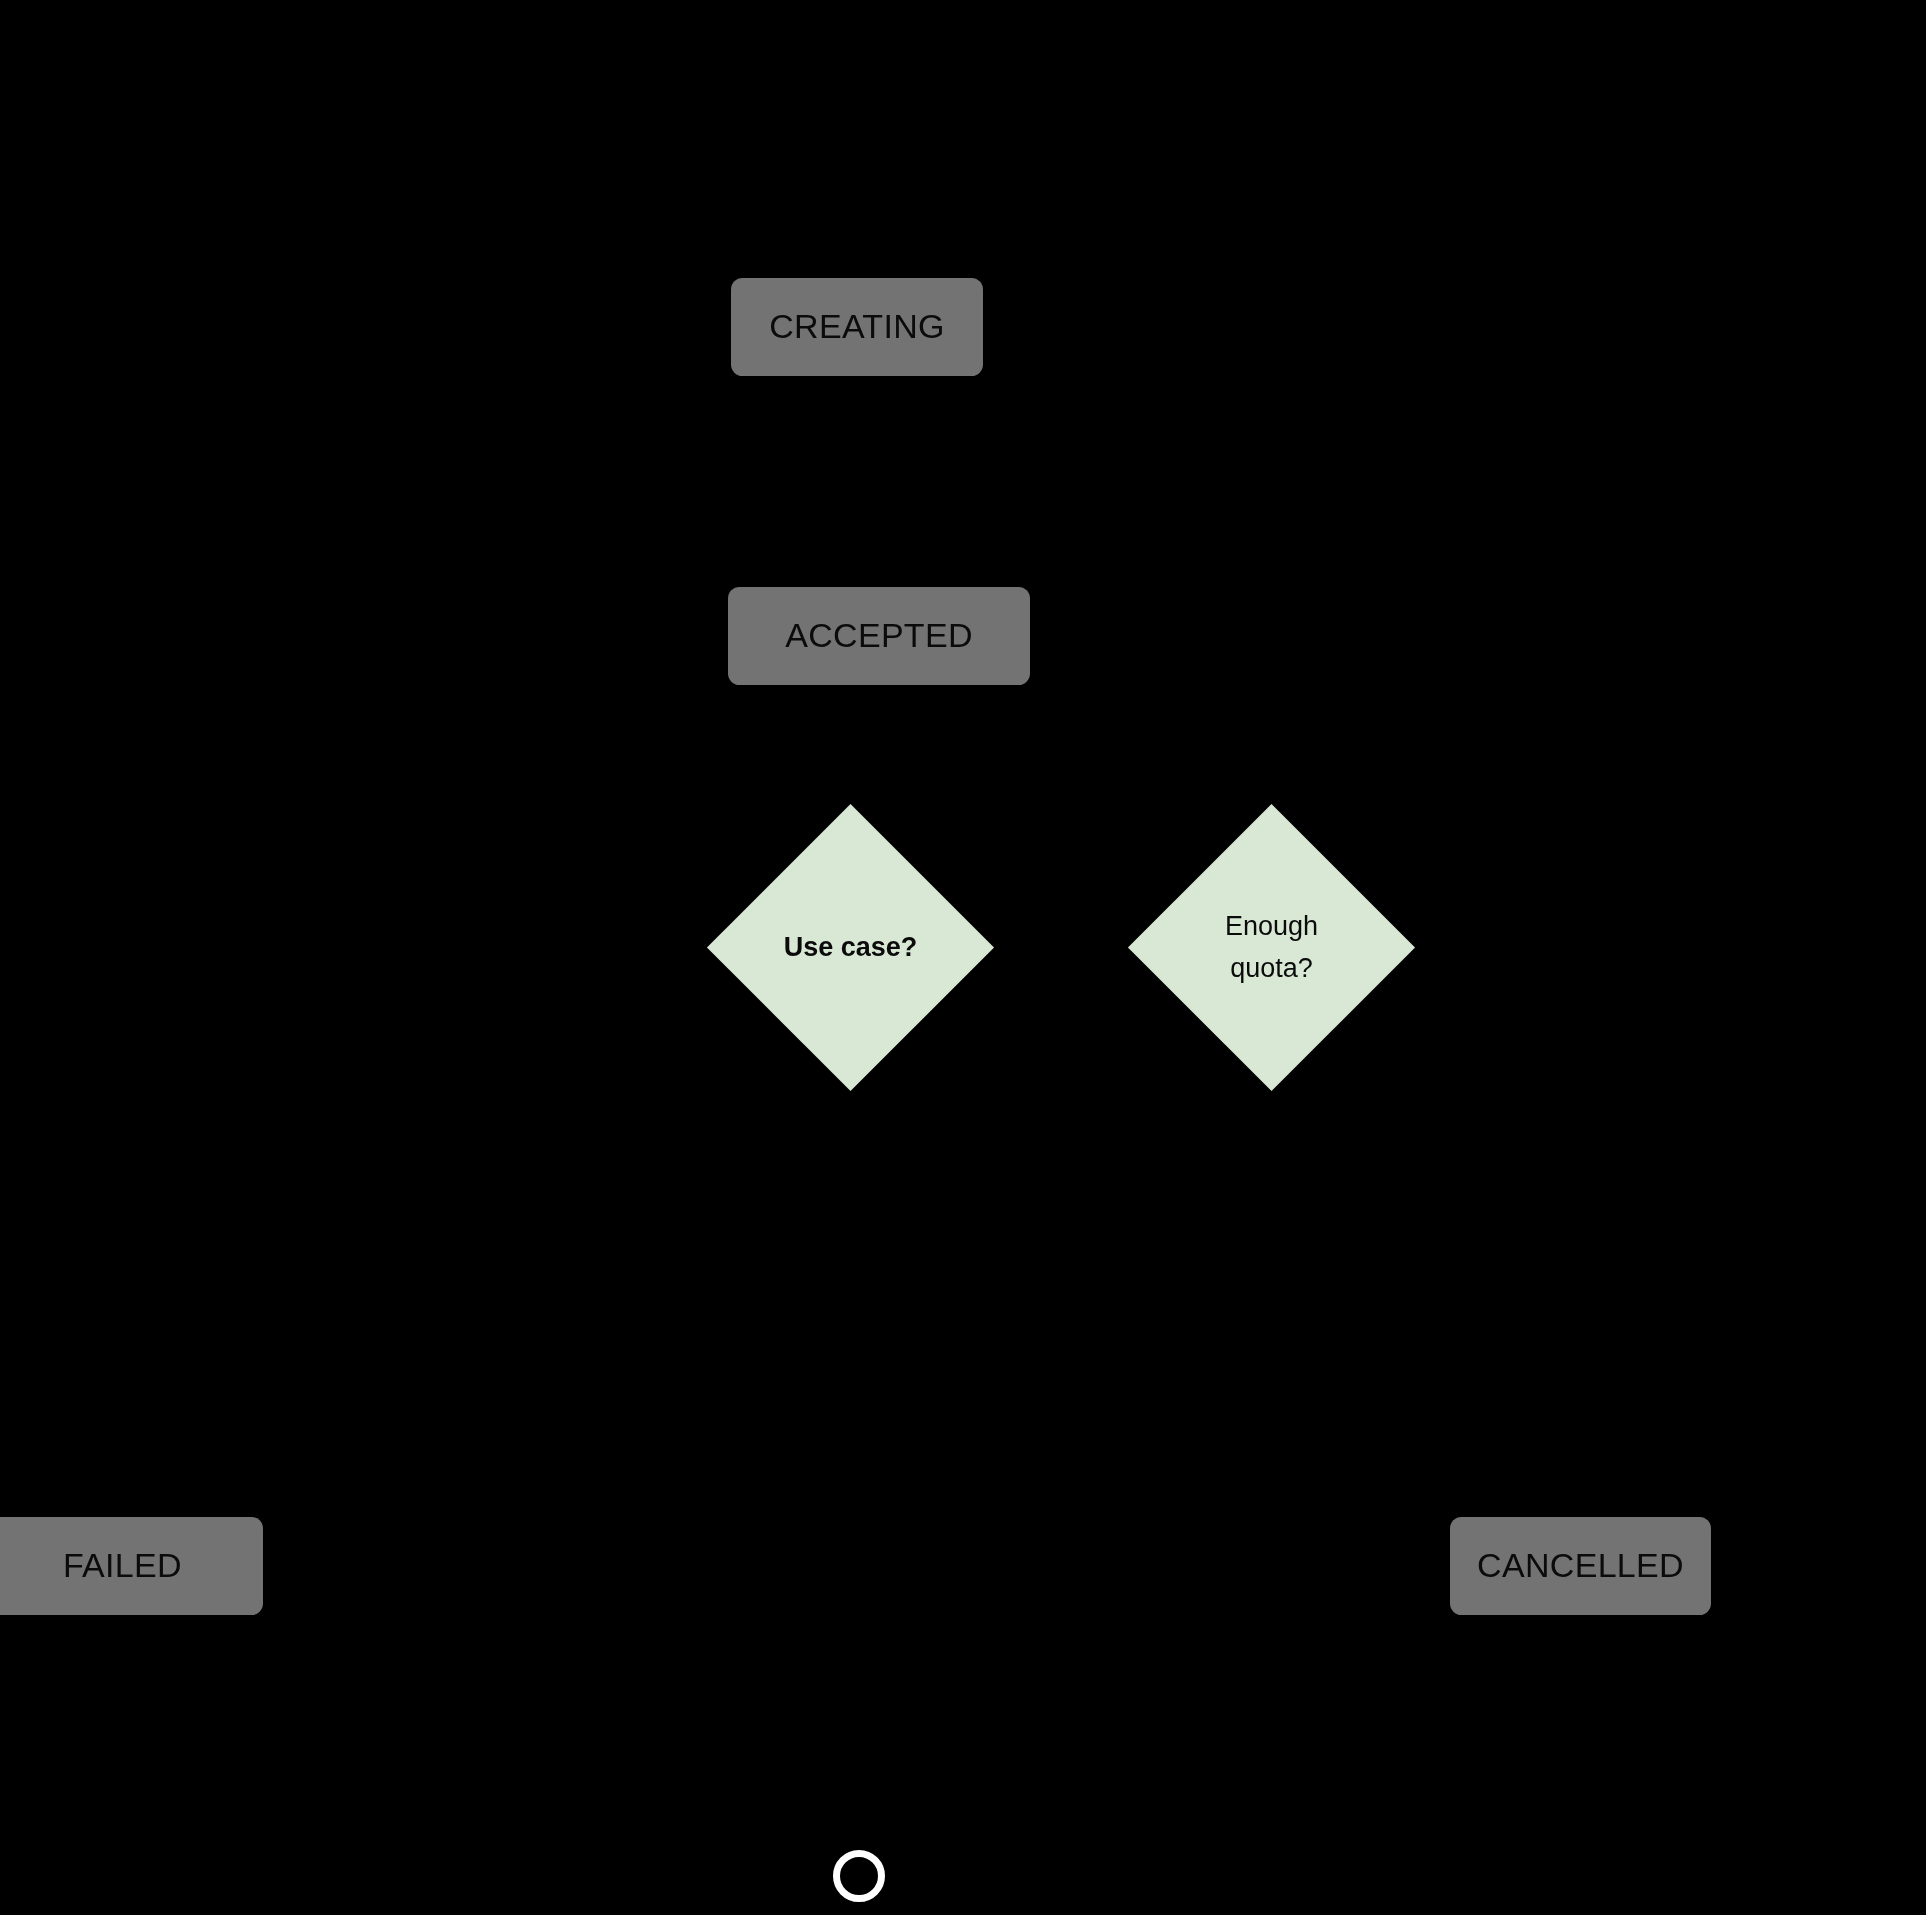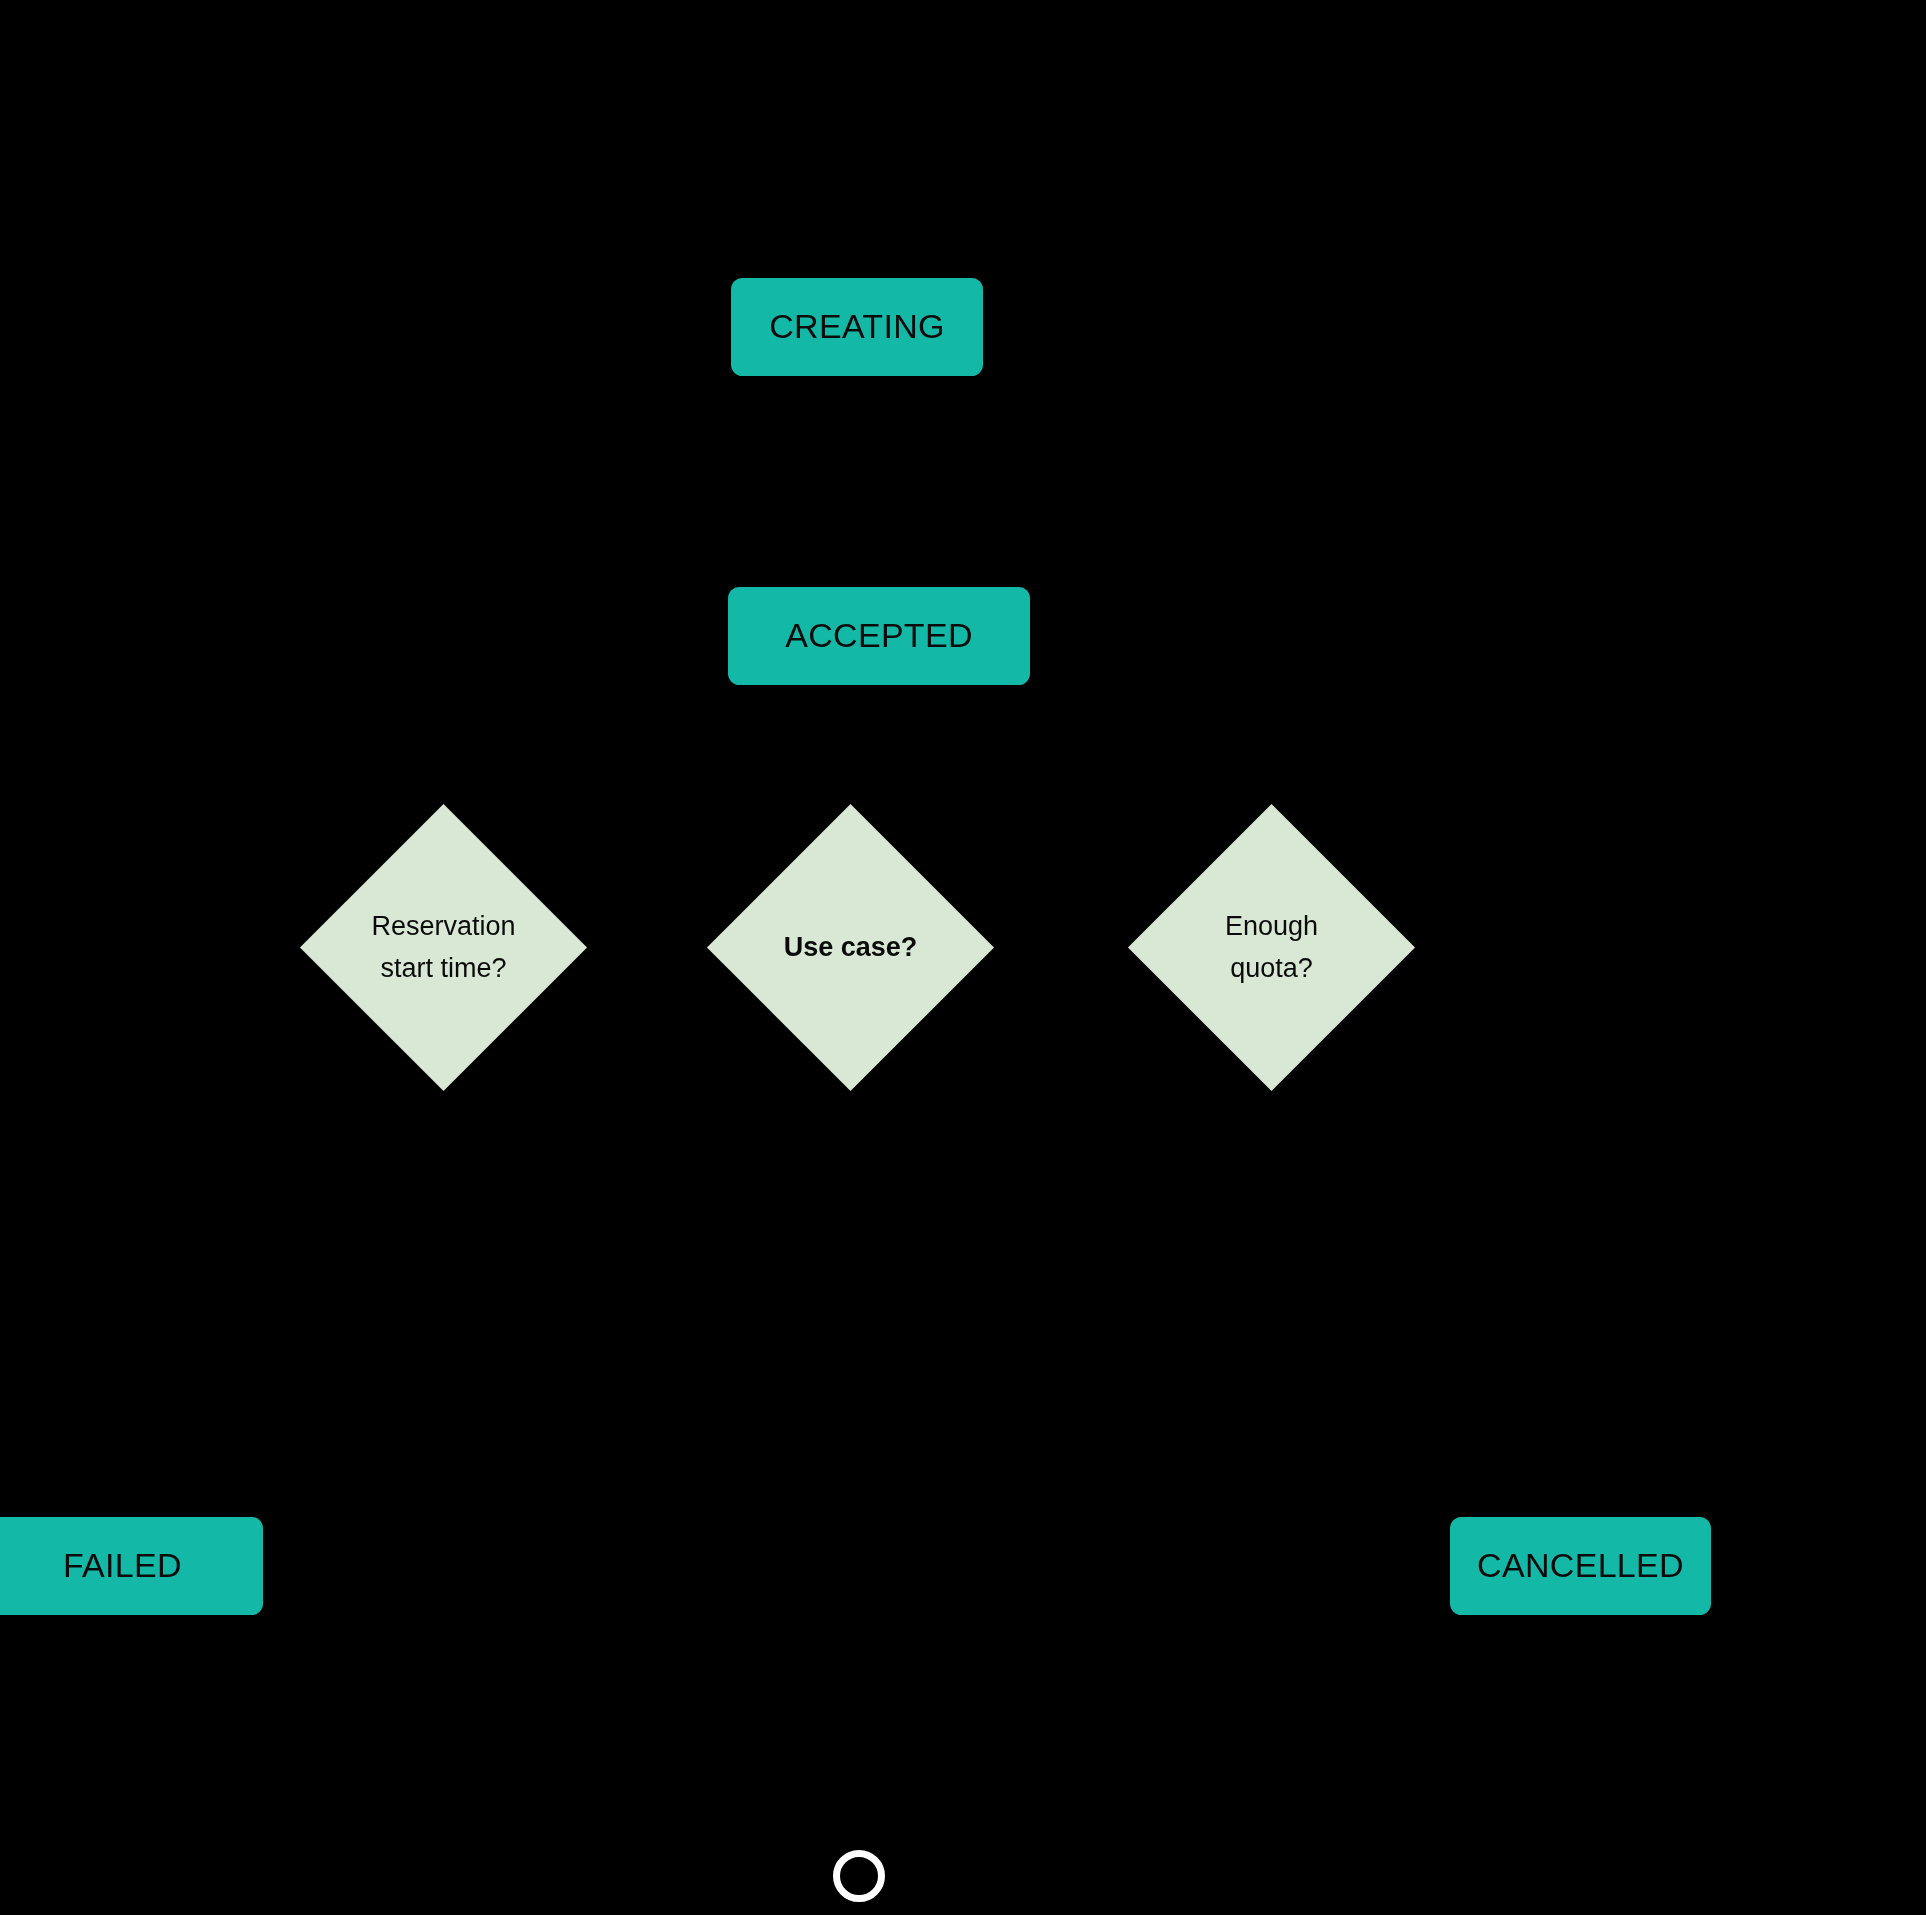--- a/index.html
+++ b/index.html
@@ -20,21 +20,21 @@
   .node {
     position: absolute;
     box-sizing: border-box;
     display: flex;
     align-items: center;
     justify-content: center;
     text-align: center;
     color: #0b0b0b;
   }
   .state-box {
-    background: #14b8a6;
+    background: #737373;
     border-radius: 11.4px;
     font-size: 34px;
     letter-spacing: 0.3px;
     line-height: 1.1;
   }
   .decision {
     background: transparent;
   }
   .decision .diamond-shape {
     position: absolute;
@@ -95,24 +95,20 @@
 
   <div class="node state-box" style="left:-18.6px; top:1517px; width:282px; height:98px;">
     <span>FAILED</span>
   </div>
 
 
   <div class="node state-box" style="left:1450px; top:1517px; width:261px; height:98px;">
     <span>CANCELLED</span>
   </div>
 
-  <div class="node decision" style="left:342px; top:846px; width:203px; height:203px;">
-    <span class="diamond-shape"></span>
-    <span class="diamond-label">Reservation start time?</span>
-  </div>
 
   <div class="node decision" style="left:749px; top:846px; width:203px; height:203px;font-weight:bold;">
     <span class="diamond-shape"></span>
     <span class="diamond-label">Use case?</span>
   </div>
 
   <div class="node decision" style="left:1170px; top:846px; width:203px; height:203px;justify-content:center;">
     <span class="diamond-shape"></span>
     <span class="diamond-label">Enough quota?</span>
   </div>

